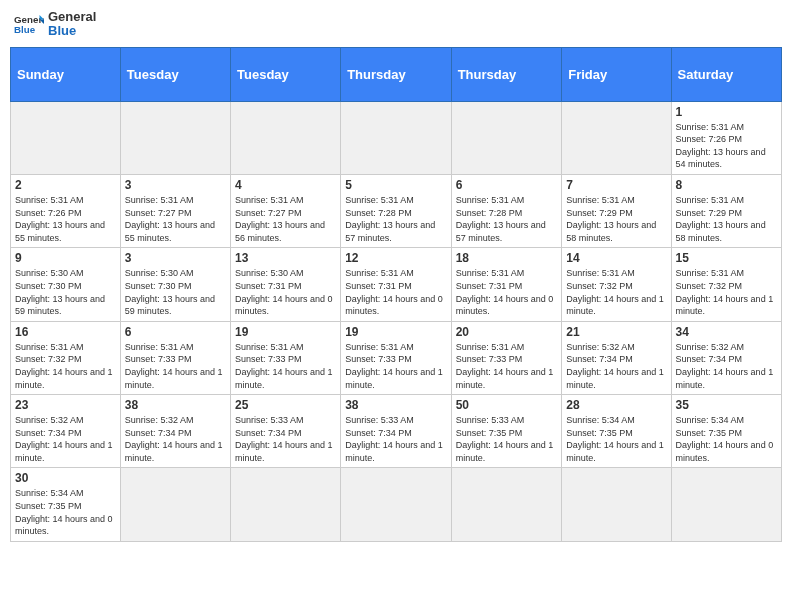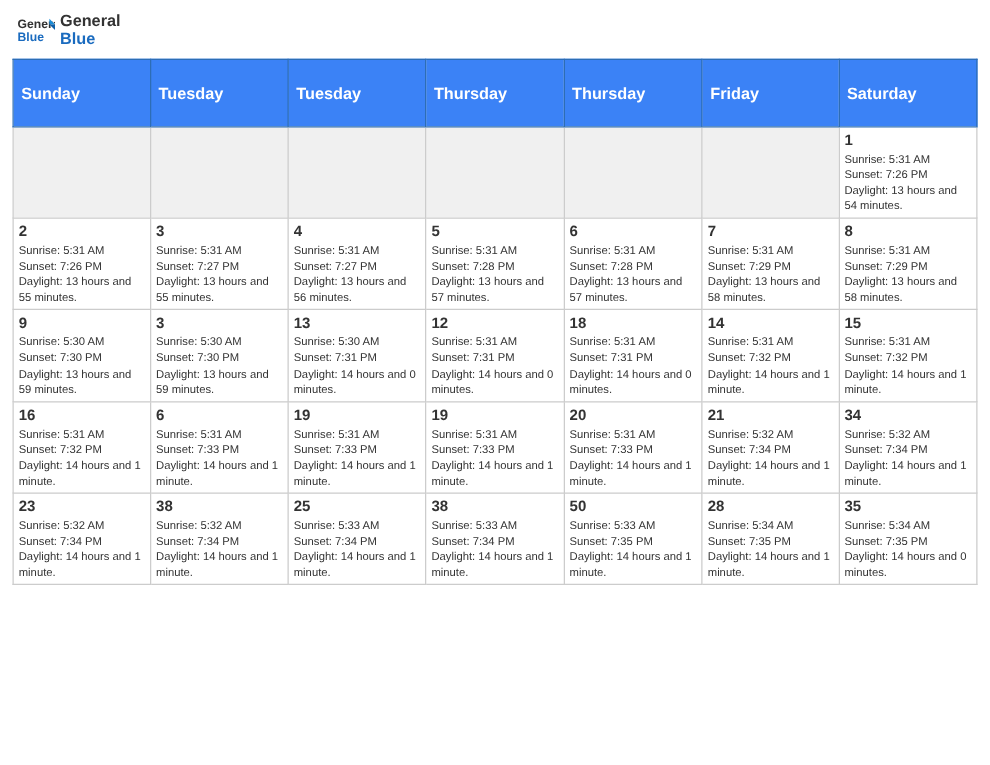--- a/index.html
+++ b/index.html
@@ -358,14 +358,30 @@
       </td>
         <td>
         <span class="day-number">35</span>
         <div class="day-info">
           Sunrise: 5:34 AM<br>
           Sunset: 7:35 PM<br>
           Daylight: 14 hours and 0 minutes.
         </div>
       </td>
       </tr>
+      <tr class="last-row">
+        <td>
+        <span class="day-number">30</span>
+        <div class="day-info">
+          Sunrise: 5:34 AM<br>
+          Sunset: 7:35 PM<br>
+          Daylight: 14 hours and 0 minutes.
+        </div>
+      </td>
+        <td class="empty"></td>
+        <td class="empty"></td>
+        <td class="empty"></td>
+        <td class="empty"></td>
+        <td class="empty"></td>
+        <td class="empty"></td>
+      </tr>
     </tbody>
 </table>
 
 </body></html>

